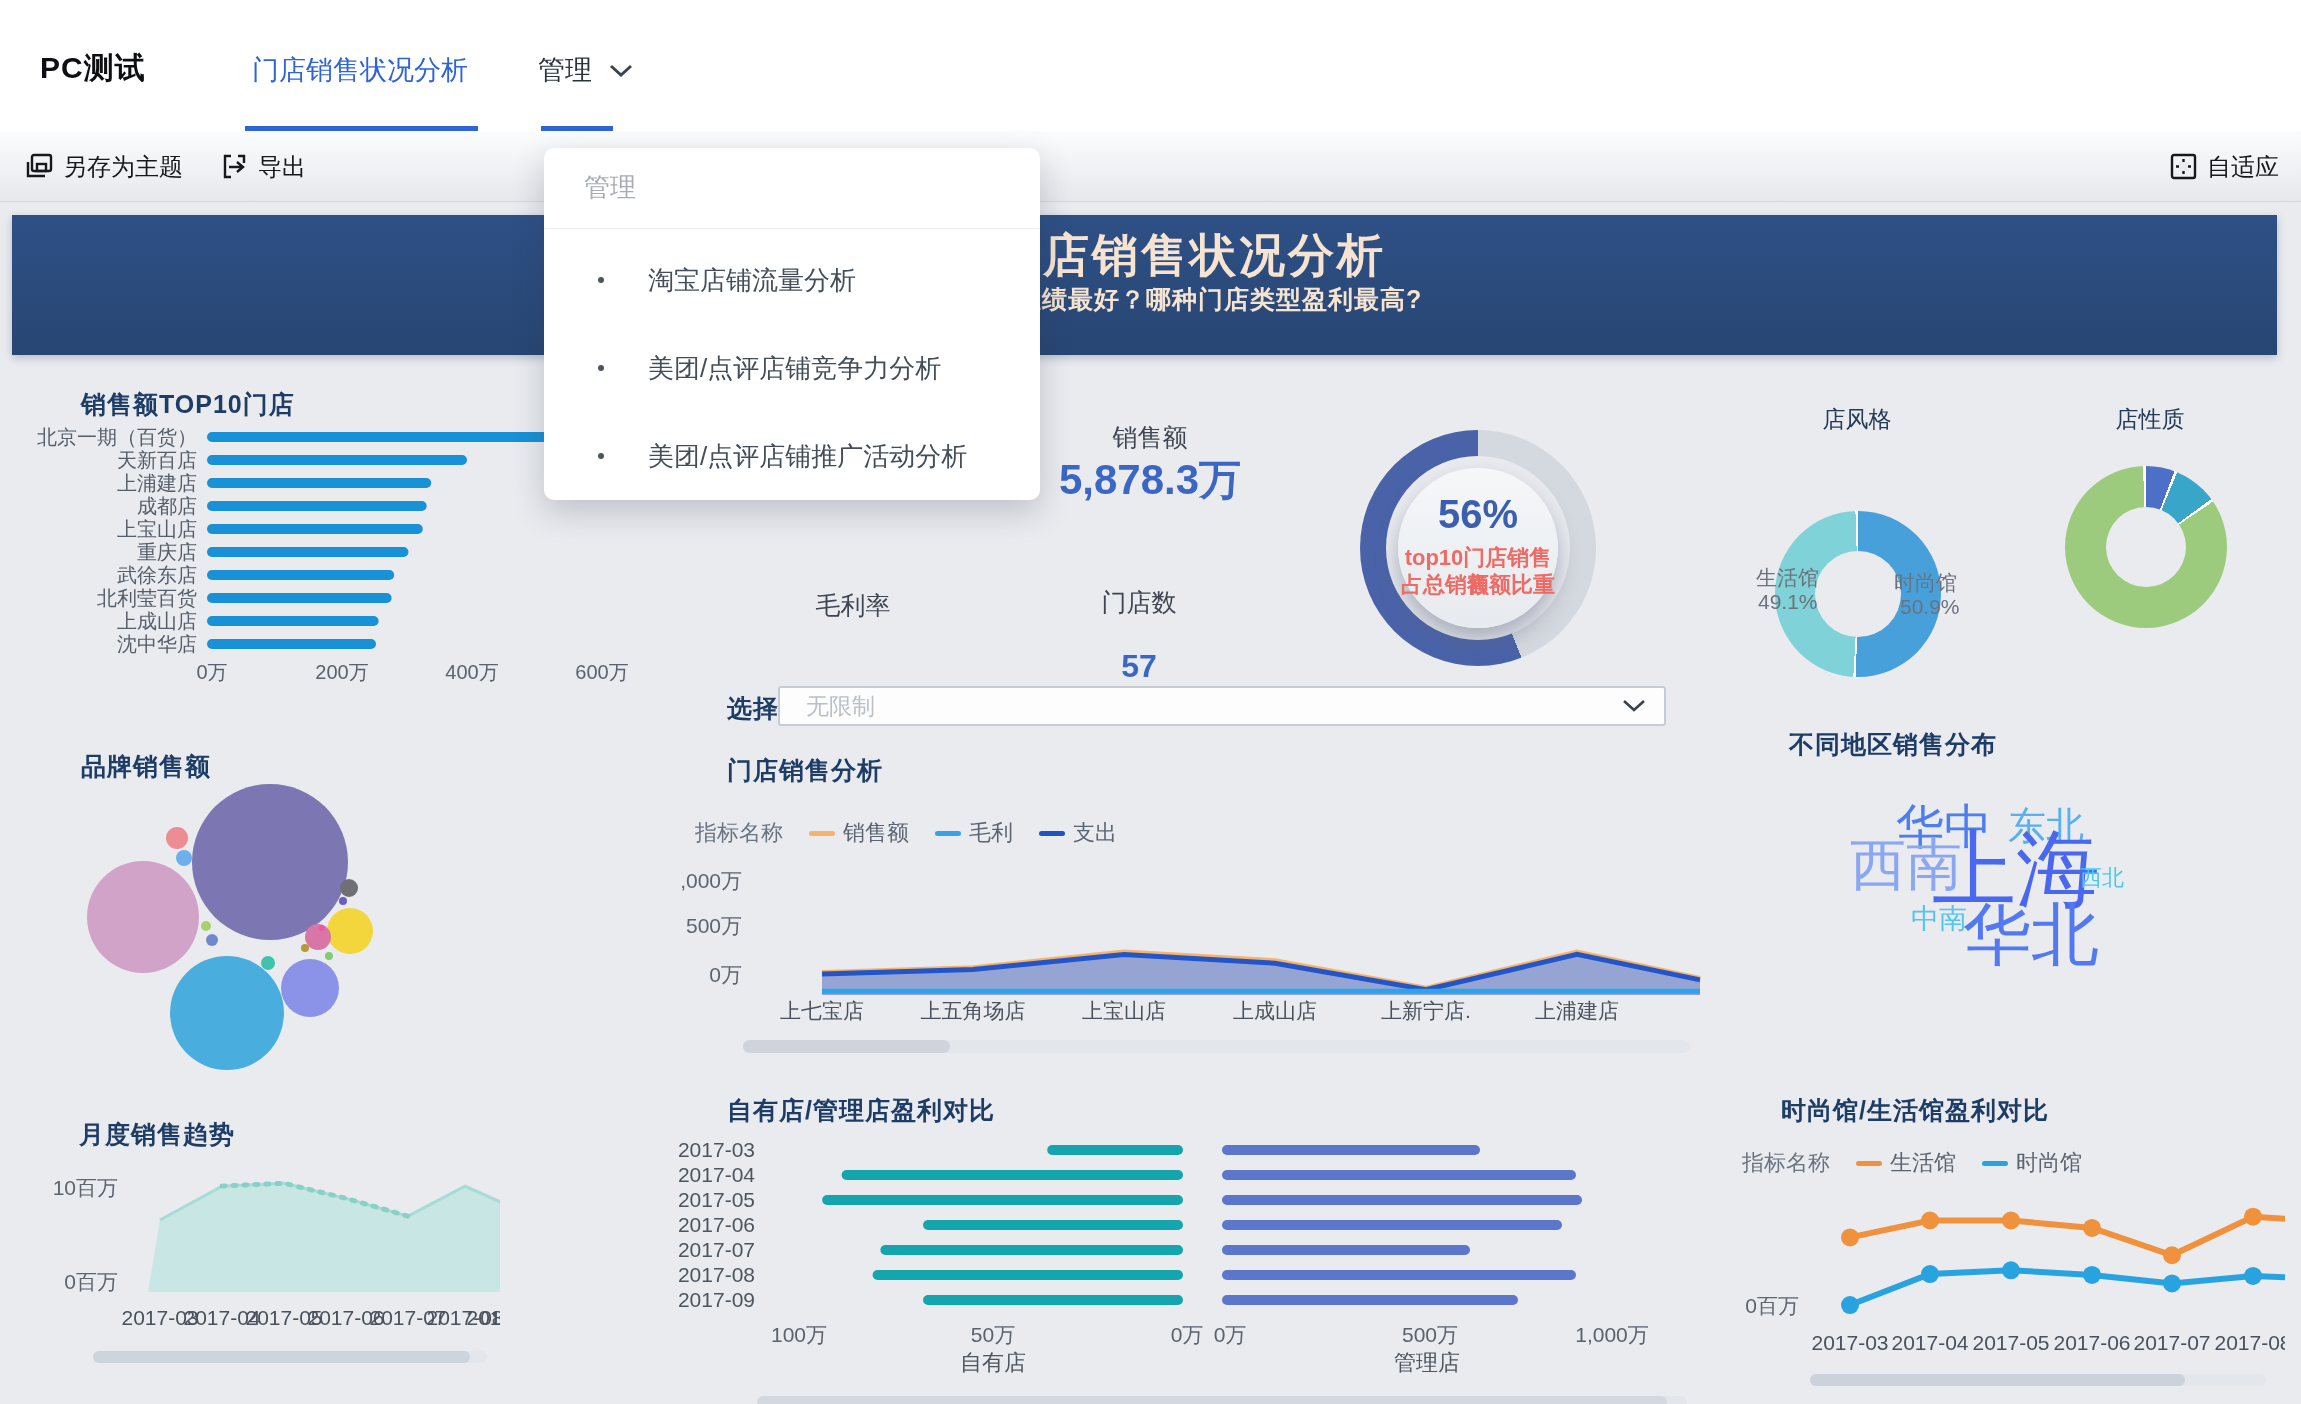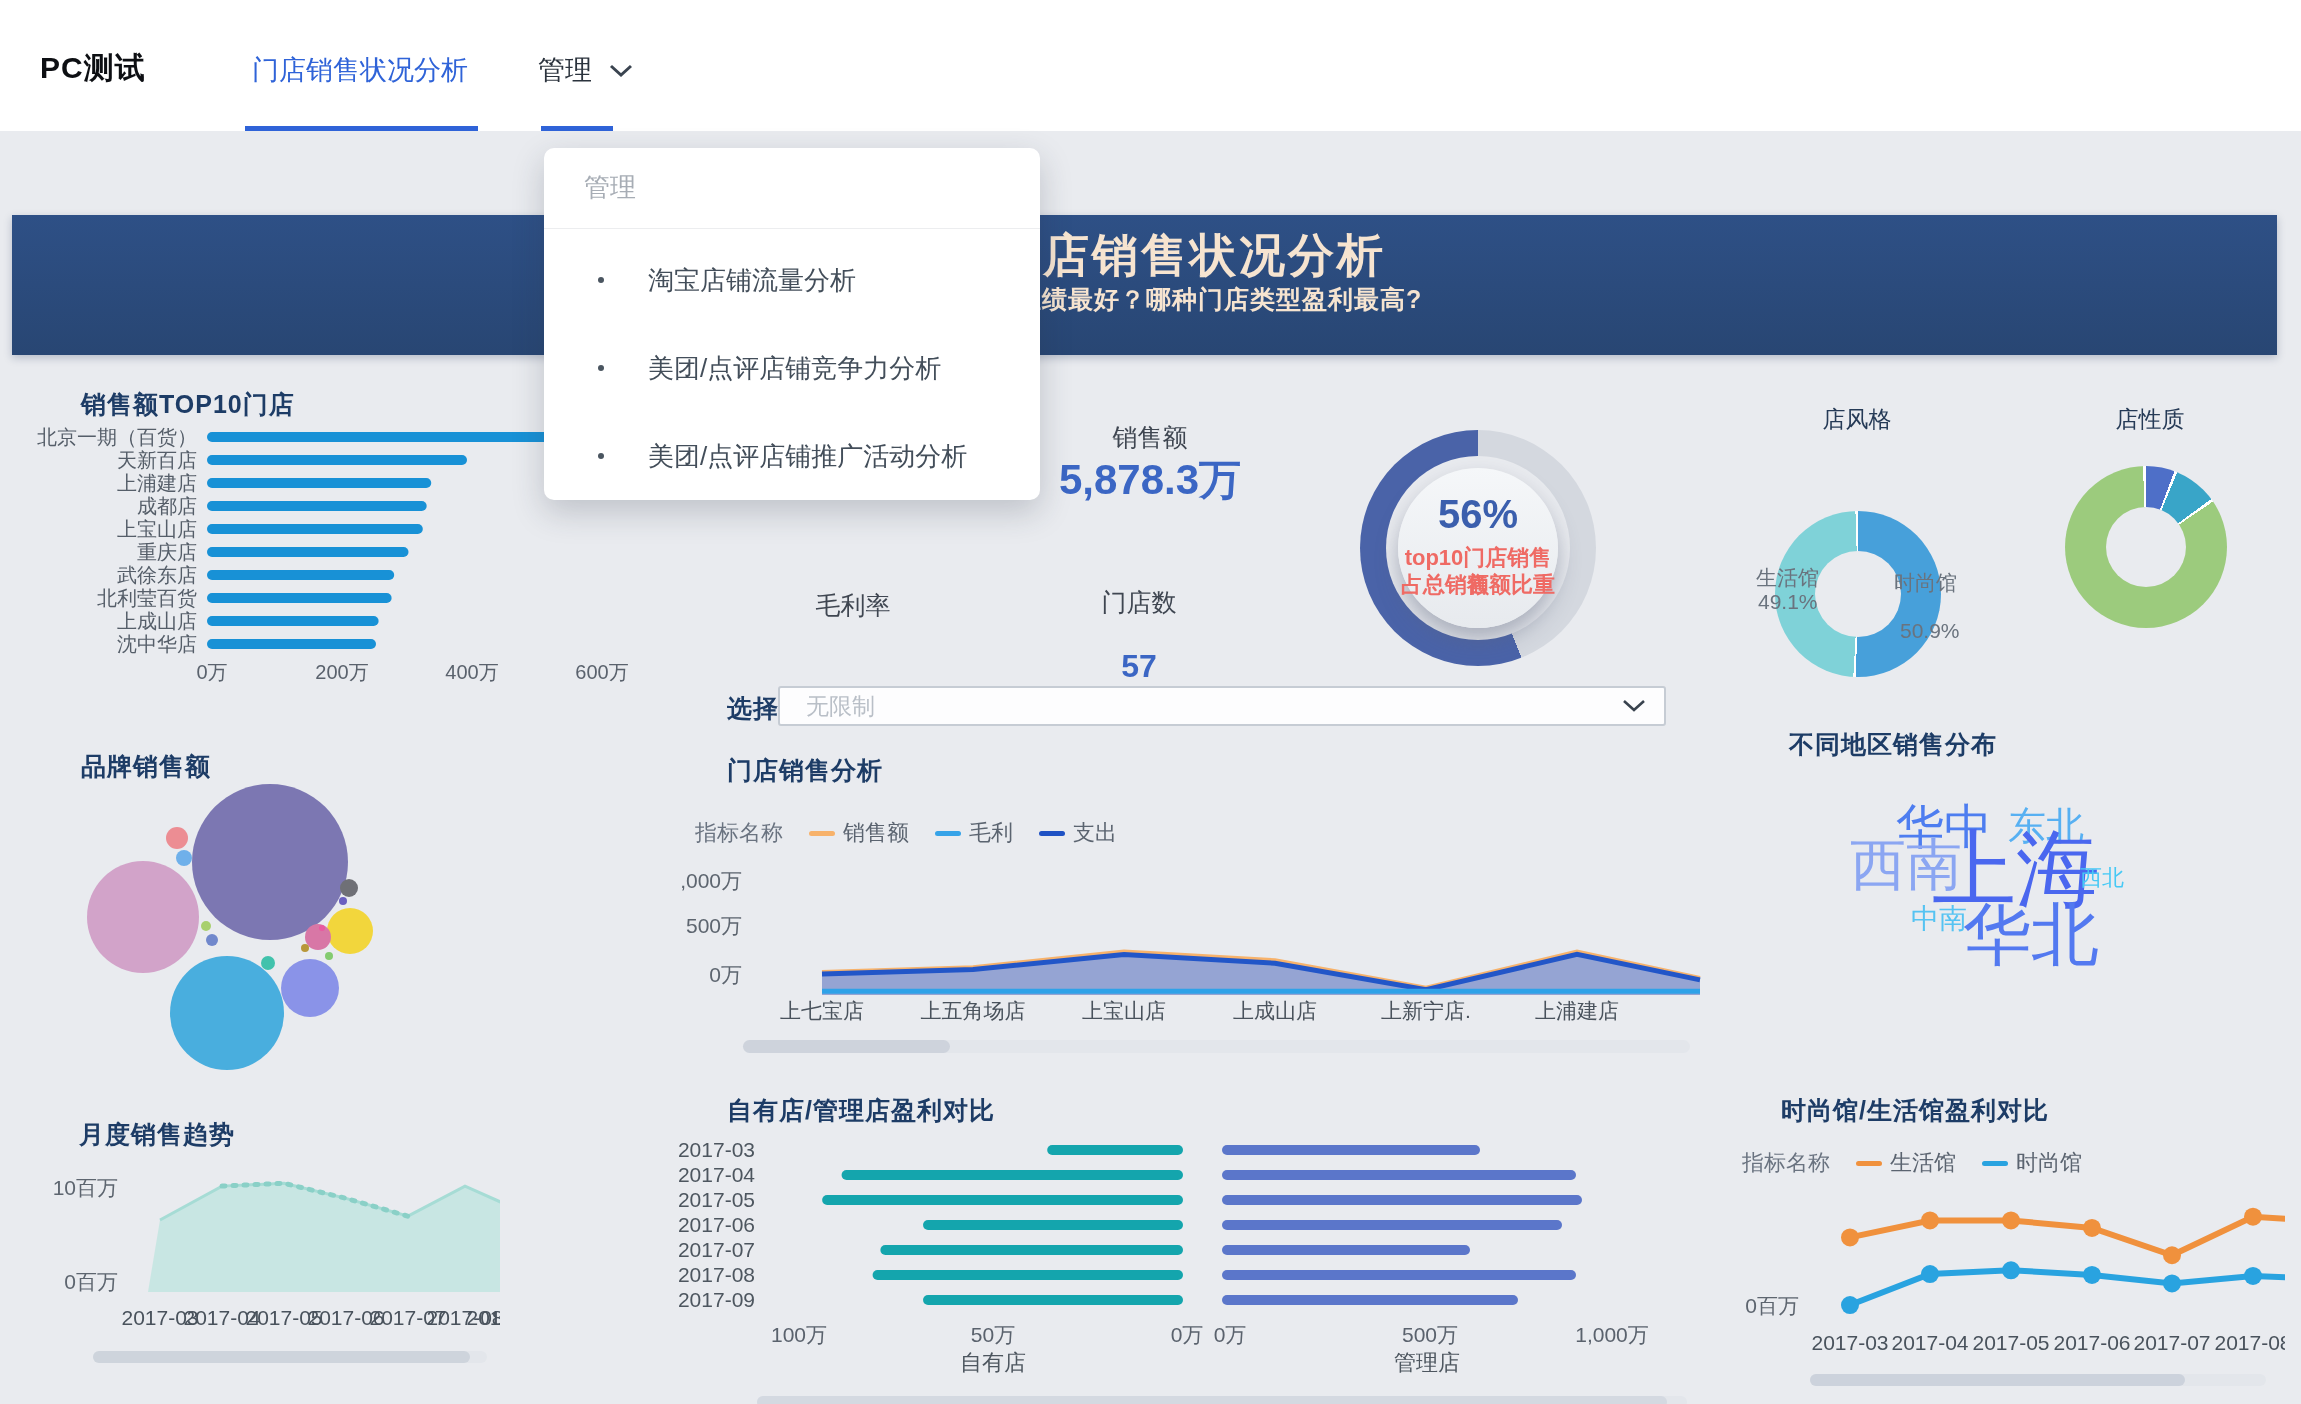--- a/index.html
+++ b/index.html
@@ -58,20 +58,45 @@
     <div class="abs brand">PC测试</div>
     <div class="abs tab1">门店销售状况分析</div>
     <div class="abs tab-underline" style="left:245px;width:233px;"></div>
     <div class="abs tab2">管理</div>
     <svg class="abs" style="left:608px;top:62px;" width="26" height="18">
       <polyline points="3,4 13,13 23,4" fill="none" stroke="#3a4450" stroke-width="3"></polyline>
     </svg>
     <div class="abs tab-underline" style="left:541px;width:72px;"></div>
   </div>
 
+  <div id="toolbar" class="abs">
+    <div class="abs tool-btn" style="left:26px;top:0;">
+      <svg width="27" height="27" viewBox="0 0 27 27">
+        <rect x="6" y="2" width="19" height="16" rx="2" fill="none" stroke="#16181d" stroke-width="2.4"></rect>
+        <path d="M2 9 v14 h17" fill="none" stroke="#16181d" stroke-width="2.4"></path>
+        <rect x="11" y="11" width="9" height="7" fill="none" stroke="#16181d" stroke-width="2.4"></rect>
+      </svg>
+      <span>另存为主题</span>
+    </div>
+    <div class="abs tool-btn" style="left:221px;top:0;">
+      <svg width="27" height="27" viewBox="0 0 27 27">
+        <path d="M10 3 H4 v21 h6 M17 3 h6 v7" fill="none" stroke="#16181d" stroke-width="2.4"></path>
+        <path d="M8 14 h13 M16 9 l6 5 -6 5" fill="none" stroke="#16181d" stroke-width="2.4"></path>
+      </svg>
+      <span>导出</span>
+    </div>
+    <div class="abs tool-btn" style="left:2170px;top:0;">
+      <svg width="27" height="27" viewBox="0 0 27 27">
+        <rect x="2" y="2" width="23" height="23" rx="2" fill="none" stroke="#16181d" stroke-width="2.4"></rect>
+        <path d="M13.5 6 v15 M6 13.5 h15" fill="none" stroke="#16181d" stroke-width="2.4"></path>
+        <rect x="9" y="9" width="9" height="9" fill="#e9ebee" stroke="none"></rect>
+      </svg>
+      <span>自适应</span>
+    </div>
+  </div>
 
   <div id="banner" class="abs">
     <div class="abs b-title">门店销售状况分析</div>
     <div class="abs b-sub">哪家门店业绩最好？哪种门店类型盈利最高?</div>
   </div>
 
   <div class="abs chart-title" style="left:37px;top:388px;">销售额TOP10门店</div>
   <svg id="svg-top10" class="abs" style="left:0;top:380px;" width="660" height="320">
       <text x="197" y="64" font-size="20" fill="#555e69" text-anchor="end">北京一期（百货）</text>
       <rect x="207" y="52" width="403" height="10" rx="5" fill="#1891d6"></rect>
@@ -116,21 +141,21 @@
   </div>
 
   <div class="abs" style="left:1782px;top:404px;width:150px;text-align:center;font-size:23px;color:#253a56;">店风格</div>
   <div class="abs" style="left:1775px;top:511px;width:166px;height:166px;">
     <div id="style-ring" class="ring" style="width: 166px; height: 166px; background: conic-gradient(rgb(71, 160, 218) 0%, rgb(71, 160, 218) 50.4%, rgb(255, 255, 255) 50.4%, rgb(255, 255, 255) 50.9%, rgb(127, 210, 216) 50.9%, rgb(127, 210, 216) 99.5%, rgb(255, 255, 255) 99.5%, rgb(255, 255, 255) 100%);"></div>
     <div class="hole" style="left:40px;top:40px;width:86px;height:86px;"></div>
   </div>
   <div class="abs donut-side-label" style="left:1756px;top:564px;">生活馆</div>
   <div class="abs donut-side-label" style="left:1758px;top:590px;">49.1%</div>
   <div class="abs donut-side-label" style="left:1894px;top:569px;">时尚馆</div>
-  <div class="abs donut-side-label" style="left:1900px;top:595px;margin-top:24px;">50.9%</div>
+  <div class="abs donut-side-label" style="left:1900px;top:595px;">50.9%</div>
 
   <div class="abs" style="left:2080px;top:404px;width:140px;text-align:center;font-size:23px;color:#253a56;">店性质</div>
   <div class="abs" style="left:2065px;top:466px;width:162px;height:162px;">
     <div id="nature-ring" class="ring" style="width: 162px; height: 162px; background: conic-gradient(rgb(78, 111, 200) 0%, rgb(78, 111, 200) 5.7%, rgb(255, 255, 255) 5.7%, rgb(255, 255, 255) 6.3%, rgb(57, 165, 200) 6.3%, rgb(57, 165, 200) 14.9%, rgb(255, 255, 255) 14.9%, rgb(255, 255, 255) 15.5%, rgb(156, 203, 125) 15.5%, rgb(156, 203, 125) 99.4%, rgb(255, 255, 255) 99.4%, rgb(255, 255, 255) 100%);"></div>
     <div class="hole" style="left:41px;top:41px;width:80px;height:80px;"></div>
   </div>
 
   <div class="abs chart-title" style="left:683px;top:692px;">选择店名</div>
   <div id="filter-box" class="abs">
     <span class="ph">无限制</span>

